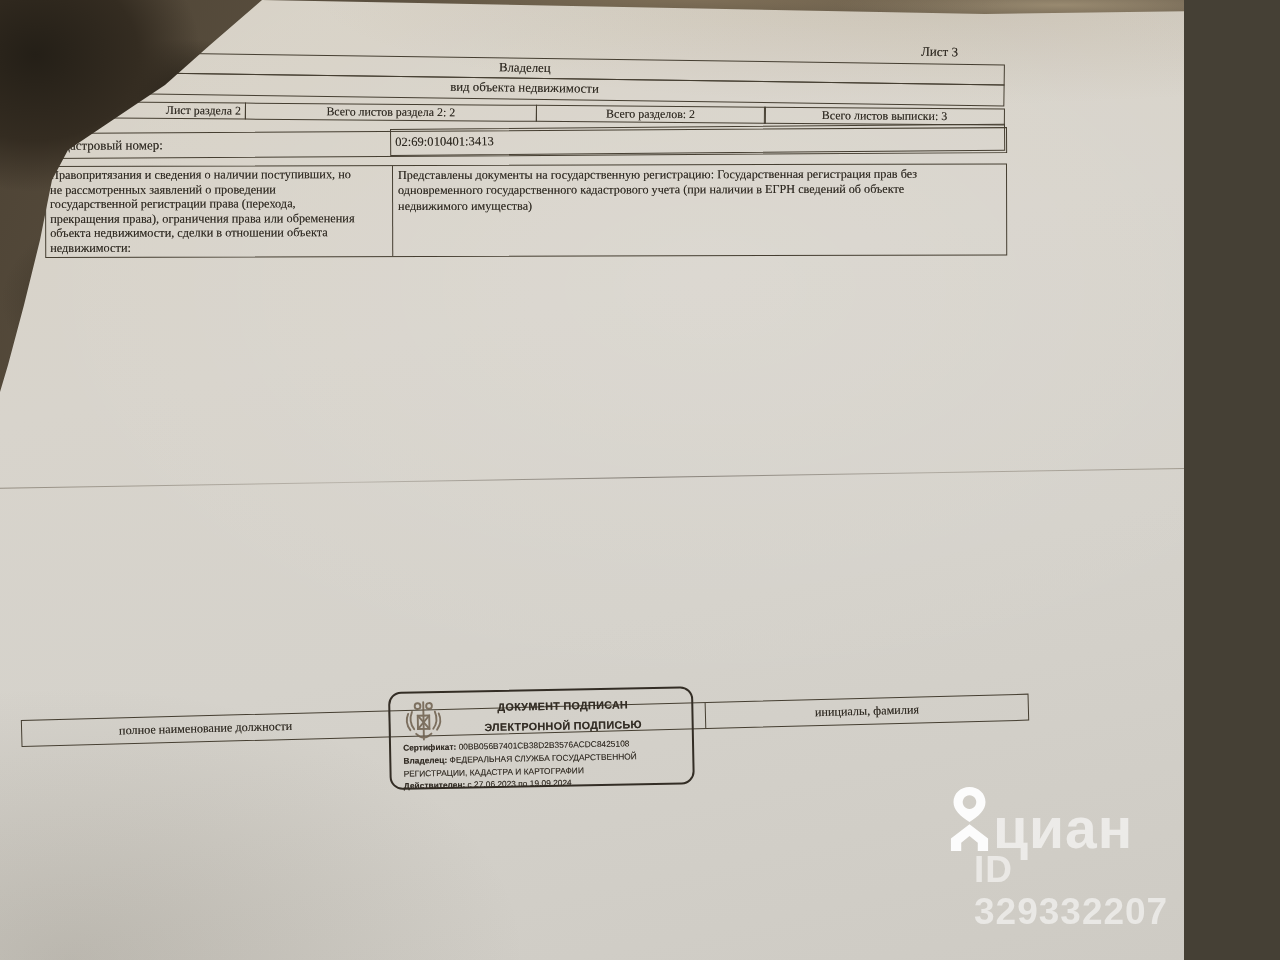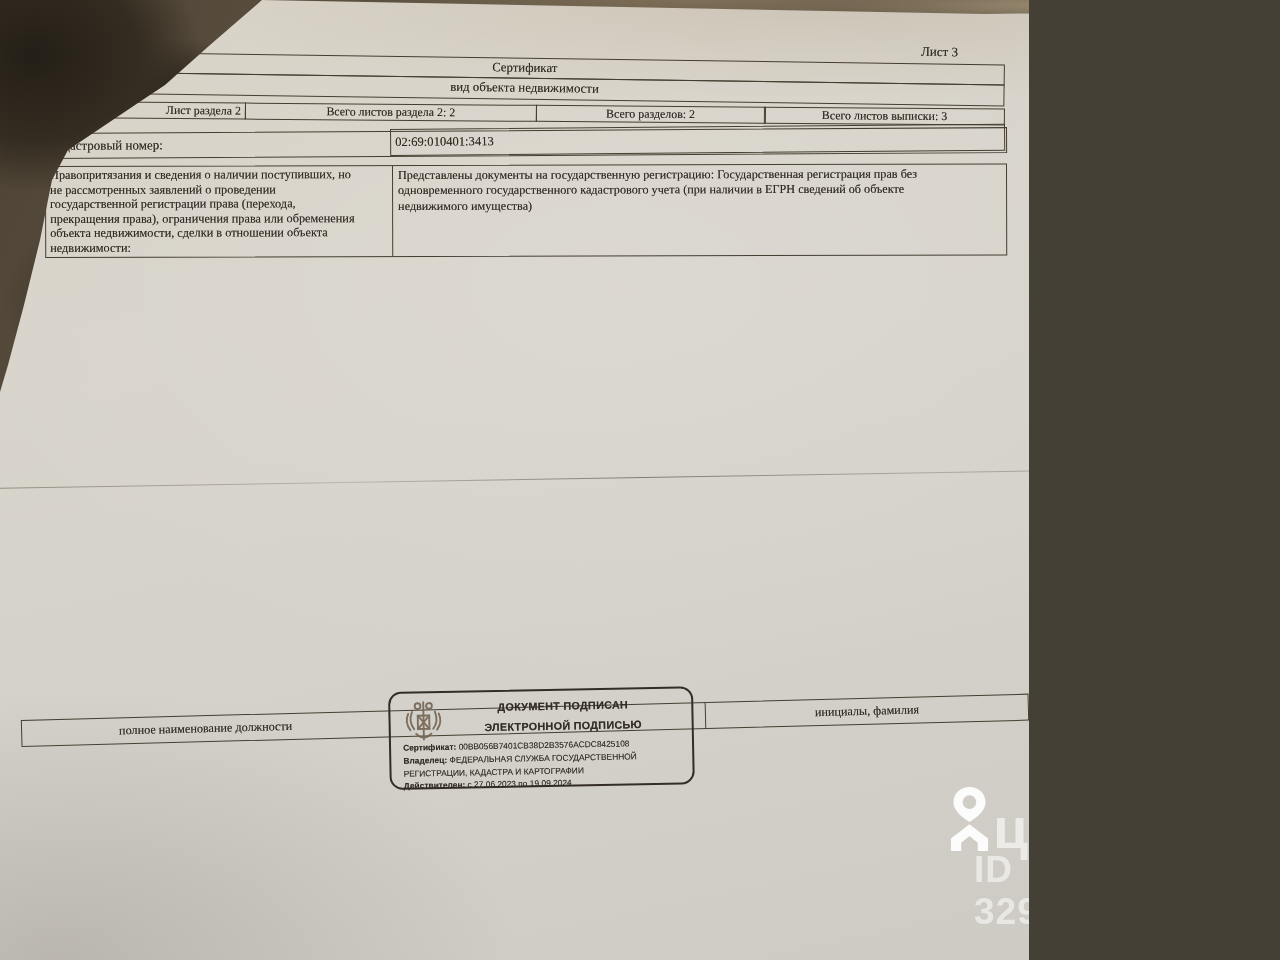--- a/index.html
+++ b/index.html
@@ -1,17 +1,17 @@
 <!DOCTYPE html>
 <html><head>
 <meta charset="utf-8">
 <style>
   html,body{margin:0;padding:0;}
   body{width:1280px;height:960px;overflow:hidden;background:#454035;}
-  .scene{position:relative;width:1029px;height:960px;overflow:hidden;
+  .scene{position:relative;width:1184px;height:960px;overflow:hidden;
     font-family:"Liberation Serif","DejaVu Serif",serif;color:#2f2a22;
     background:
       radial-gradient(1200px 700px at 60% 30%, rgba(255,255,255,0.10), rgba(0,0,0,0) 60%),
       radial-gradient(700px 420px at 6% 100%, rgba(95,88,74,0.20), rgba(0,0,0,0) 65%),
       radial-gradient(900px 150px at 80% 0%, rgba(150,130,100,0.20), rgba(0,0,0,0) 70%),
       linear-gradient(168deg,#d8d2c6 0%,#d8d4cc 35%,#d5d2cb 62%,#cecbc4 100%);}
   .ink{color:#2f2a22;text-shadow:0 0 0.6px rgba(47,42,34,0.55);}
   .brd{border:1.4px solid #453e31;}
   
   .sheet-label{position:absolute;left:921px;top:44px;font-size:13px;transform:rotate(0.8deg);}
@@ -82,21 +82,21 @@
 </style>
 </head>
 <body>
 
 <div class="scene">
 
   <div class="sheet-label ink">Лист 3</div>
 
   <div class="head-rows">
     <div class="head-row brd ink">
-      <span>Сертификат</span>
+      <span>Владелец</span>
     </div>
     <div class="head-row brd ink">
       <span>вид объекта недвижимости</span>
     </div>
   </div>
 
   <div class="counts-row ink">
     <div class="counts-cell brd c1">Лист раздела 2</div>
     <div class="counts-cell brd c2">Всего листов раздела 2: 2</div>
     <div class="counts-cell brd c3">Всего разделов: 2</div>

